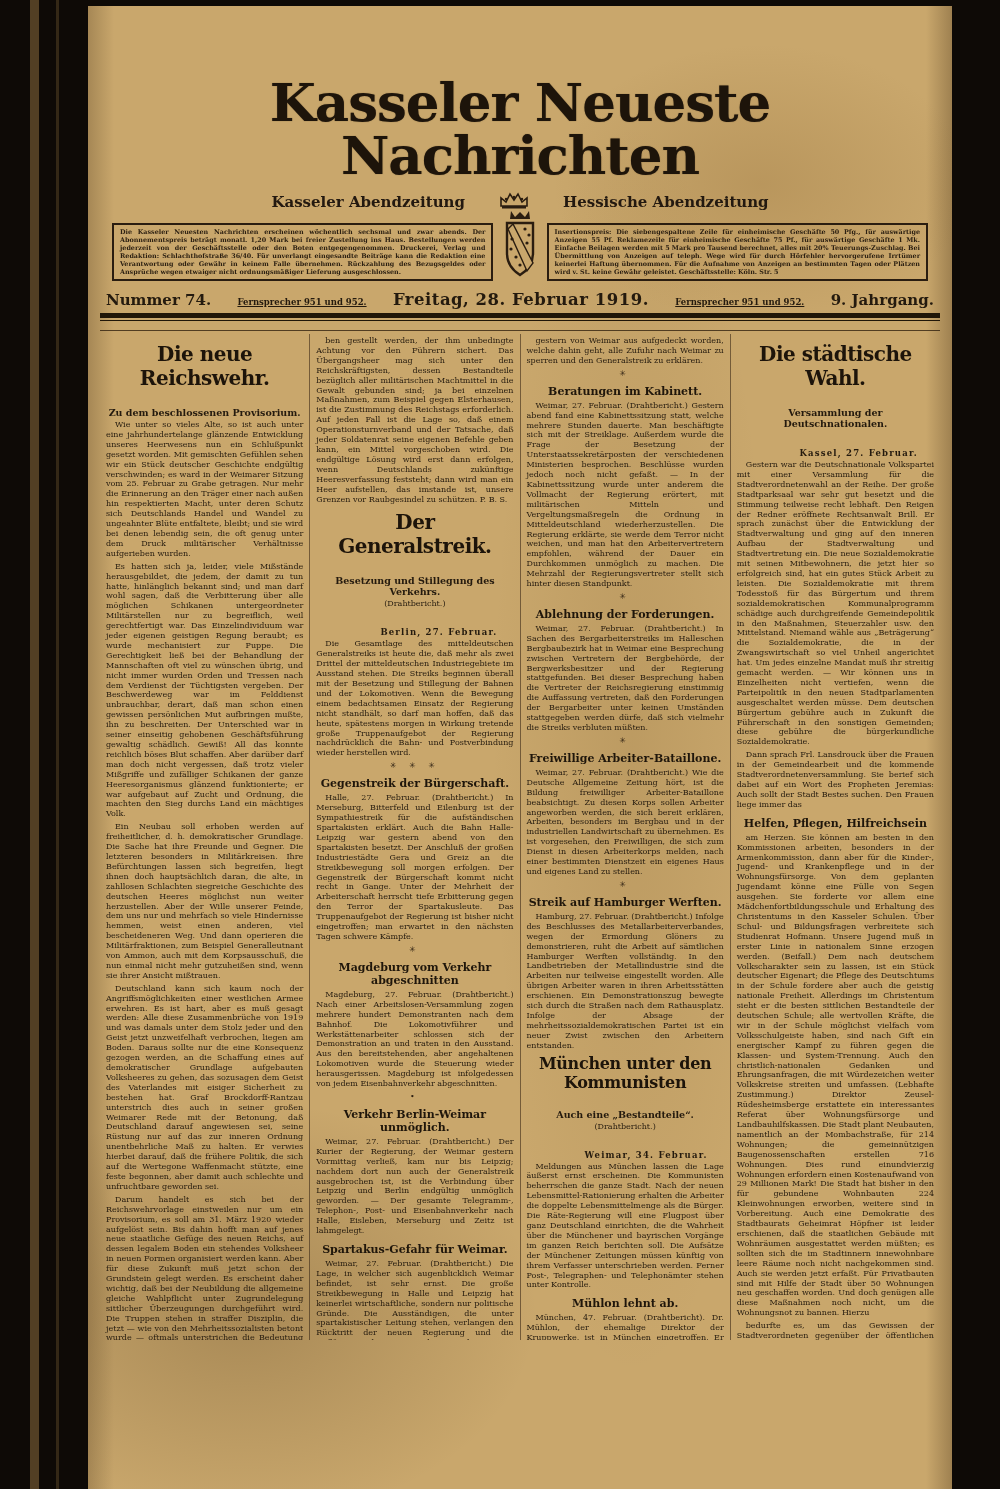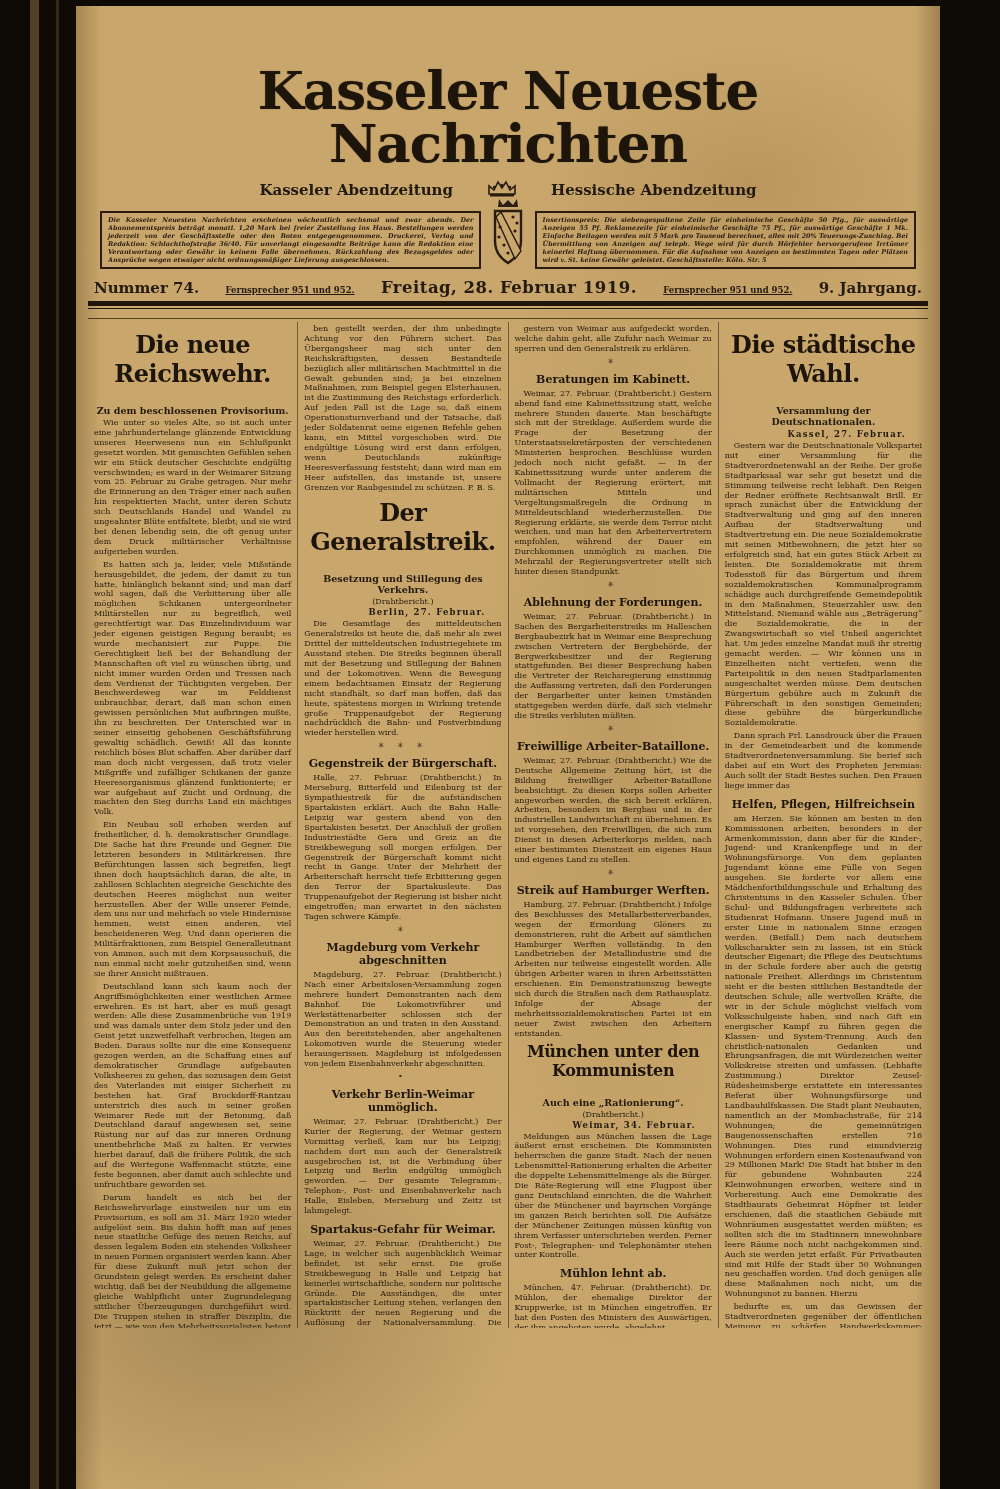--- a/index.html
+++ b/index.html
@@ -1,55 +1,55 @@
 <!DOCTYPE html>
 <html lang="de"><head>
 <meta charset="utf-8">
 <style>
   html,body{margin:0;padding:0;}
   .scene{position:relative;width:1000px;height:1489px;background:#0e0a06;overflow:hidden;
          font-family:"DejaVu Serif", serif;}
   .edge-strip{position:absolute;left:30px;top:0;width:9px;height:1489px;background:#8a6c3e;opacity:.55;}
   .edge-strip2{position:absolute;left:56px;top:0;width:3px;height:1489px;background:#6d5430;opacity:.4;}
-  .paper{position:absolute;left:76px;top:6px;width:864px;height:1483px;
+  .paper{position:absolute;left:88px;top:6px;width:864px;height:1483px;
          background:#c9a76c;
          background-image:
            radial-gradient(ellipse 300px 200px at 78% 12%, rgba(128,90,38,.22), transparent 70%),
            radial-gradient(ellipse 420px 300px at 18% 88%, rgba(70,48,20,.25), transparent 70%),
            radial-gradient(ellipse 200px 900px at 63% 50%, rgba(110,80,35,.14), transparent 70%),
            linear-gradient(90deg, rgba(60,40,16,.25) 0, rgba(60,40,16,0) 3%, rgba(60,40,16,0) 97%, rgba(60,40,16,.3) 100%);
-         color:#241a0e; box-sizing:border-box; padding:0 12px; overflow:hidden;}
+         color:#241a0e; box-sizing:border-box; padding:12px 12px; overflow:hidden;}
   .masthead-title{margin-top:58px;font-size:53px;line-height:1.0;font-weight:bold;text-align:center;
                   letter-spacing:-1px;color:#1d140a;text-shadow:0 0 1px rgba(30,20,8,.5);}
   .subtitle-row{margin-top:8px;display:flex;justify-content:center;align-items:center;gap:32px;
                 font-size:15px;font-weight:bold;color:#231910;}
   .emblem{display:inline-block;vertical-align:middle;}
   .boxes-row{margin-top:9px;display:flex;justify-content:space-between;align-items:flex-start;padding:0 12px;}
   .print-box{width:428px;border:2px solid #2a1d10;padding:3px 6px;box-sizing:border-box;
-             font-size:6.4px;line-height:8px;text-align:justify;font-weight:bold;color:#2c2012;font-style:italic;}
+             font-size:6.4px;line-height:8px;text-align:justify;font-weight:bold;color:#2c2012;}
   .crest-wrap{width:60px;display:flex;justify-content:center;align-items:flex-start;margin-top:-14px;}
   .dateline-row{margin-top:7px;display:flex;justify-content:space-between;align-items:baseline;padding:0 6px;}
   .dl-big{font-size:15px;font-weight:bold;}
   .dl-small{font-size:8.5px;font-weight:bold;text-decoration:underline;}
   .dl-date{font-size:16.5px;font-weight:bold;letter-spacing:.5px;}
   .thick-rule{margin-top:4px;height:2px;border-top:5px solid #201608;border-bottom:1.5px solid #201608;}
   .main-headline{margin-top:12px;font-size:37px;line-height:1.05;font-weight:bold;text-align:center;
                  letter-spacing:-1px;color:#1d140a;}
   .headline-rule{margin-top:9px;border-top:1.5px solid rgba(40,26,10,.75);}
   .columns{display:flex;margin-top:3px;height:1006px;overflow:hidden;}
   .column{flex:1 1 0;min-width:0;padding:2px 6px 0 6px;overflow:hidden;}
   .column + .column{border-left:1px solid rgba(45,30,14,.55);}
-  .article-heading{font-size:24px;font-weight:bold;text-align:center;margin:6px 0 3px;
+  .article-heading{font-size:20px;font-weight:bold;text-align:center;margin:6px 0 3px;
                    letter-spacing:-.5px;color:#1d140a;}
   .article-heading-md{font-size:16px;letter-spacing:-.3px;margin:0 0 2px;}
   .section-heading{font-size:11px;font-weight:bold;text-align:center;margin:7px 0 3px;color:#1f160b;}
   .article-subtitle{font-size:9.5px;font-weight:bold;text-align:center;margin:17px 0 2px;}
   .wire-note{font-size:8px;text-align:center;margin:0 0 1px;}
   .date-line{font-size:8.5px;font-weight:bold;text-align:right;padding-right:16px;
-             letter-spacing:1.2px;margin:1px 0 2px;}
+             letter-spacing:1.2px;margin:19px 0 2px;}
   .body-para{font-size:8px;line-height:9.9px;text-align:justify;text-indent:9px;margin:0 0 3px;}
   .separator{text-align:center;font-size:8px;letter-spacing:5px;margin:2px 0;color:#2a1d10;}
 </style>
 </head>
 <body>
 
 <div class="scene">
   <div class="edge-strip"></div>
   <div class="edge-strip2"></div>
 
@@ -141,21 +141,21 @@
           <div class="separator">✳</div>
           <div class="section-heading">Ablehnung der Forderungen.</div>
           <div class="body-para">Weimar, 27. Februar. (Drahtbericht.) In Sachen des Bergarbeiterstreiks im Halleschen Bergbaubezirk hat in Weimar eine Besprechung zwischen Vertretern der Bergbehörde, der Bergwerksbesitzer und der Regierung stattgefunden. Bei dieser Besprechung haben die Vertreter der Reichsregierung einstimmig die Auffassung vertreten, daß den Forderungen der Bergarbeiter unter keinen Umständen stattgegeben werden dürfe, daß sich vielmehr die Streiks verbluten müßten.</div>
           <div class="separator">✳</div>
           <div class="section-heading">Freiwillige Arbeiter-Bataillone.</div>
           <div class="body-para">Weimar, 27. Februar. (Drahtbericht.) Wie die Deutsche Allgemeine Zeitung hört, ist die Bildung freiwilliger Arbeiter-Bataillone beabsichtigt. Zu diesen Korps sollen Arbeiter angeworben werden, die sich bereit erklären, Arbeiten, besonders im Bergbau und in der industriellen Landwirtschaft zu übernehmen. Es ist vorgesehen, den Freiwilligen, die sich zum Dienst in diesen Arbeiterkorps melden, nach einer bestimmten Dienstzeit ein eigenes Haus und eigenes Land zu stellen.</div>
           <div class="separator">✳</div>
           <div class="section-heading">Streik auf Hamburger Werften.</div>
           <div class="body-para">Hamburg, 27. Februar. (Drahtbericht.) Infolge des Beschlusses des Metallarbeiterverbandes, wegen der Ermordung Glöners zu demonstrieren, ruht die Arbeit auf sämtlichen Hamburger Werften vollständig. In den Landbetrieben der Metallindustrie sind die Arbeiten nur teilweise eingestellt worden. Alle übrigen Arbeiter waren in ihren Arbeitsstätten erschienen. Ein Demonstrationszug bewegte sich durch die Straßen nach dem Rathausplatz. Infolge der Absage der mehrheitssozialdemokratischen Partei ist ein neuer Zwist zwischen den Arbeitern entstanden.</div>
           <div class="article-heading article-heading-md">München unter den Kommunisten</div>
-          <div class="article-subtitle">Auch eine „Rationierung“.</div>
+          <div class="article-subtitle">Auch eine „Bestandteile“.</div>
           <div class="wire-note">(Drahtbericht.)</div>
           <div class="date-line">Weimar, 34. Februar.</div>
           <div class="body-para">Meldungen aus München lassen die Lage äußerst ernst erscheinen. Die Kommunisten beherrschen die ganze Stadt. Nach der neuen Lebensmittel-Rationierung erhalten die Arbeiter die doppelte Lebensmittelmenge als die Bürger. Die Räte-Regierung will eine Flugpost über ganz Deutschland einrichten, die die Wahrheit über die Münchener und bayrischen Vorgänge im ganzen Reich berichten soll. Die Aufsätze der Münchener Zeitungen müssen künftig von ihrem Verfasser unterschrieben werden. Ferner Post-, Telegraphen- und Telephonämter stehen unter Kontrolle.</div>
           <div class="section-heading">Mühlon lehnt ab.</div>
           <div class="body-para">München, 47. Februar. (Drahtbericht). Dr. Mühlon, der ehemalige Direktor der Kruppwerke, ist in München eingetroffen. Er hat den Posten des Ministers des Auswärtigen, der ihm angeboten wurde, abgelehnt.</div>
         </div>
         <div class="column">
           <div class="article-heading">Die städtische Wahl.</div>
           <div class="article-subtitle">Versammlung der Deutschnationalen.</div>
           <div class="date-line">Kassel, 27. Februar.</div>

